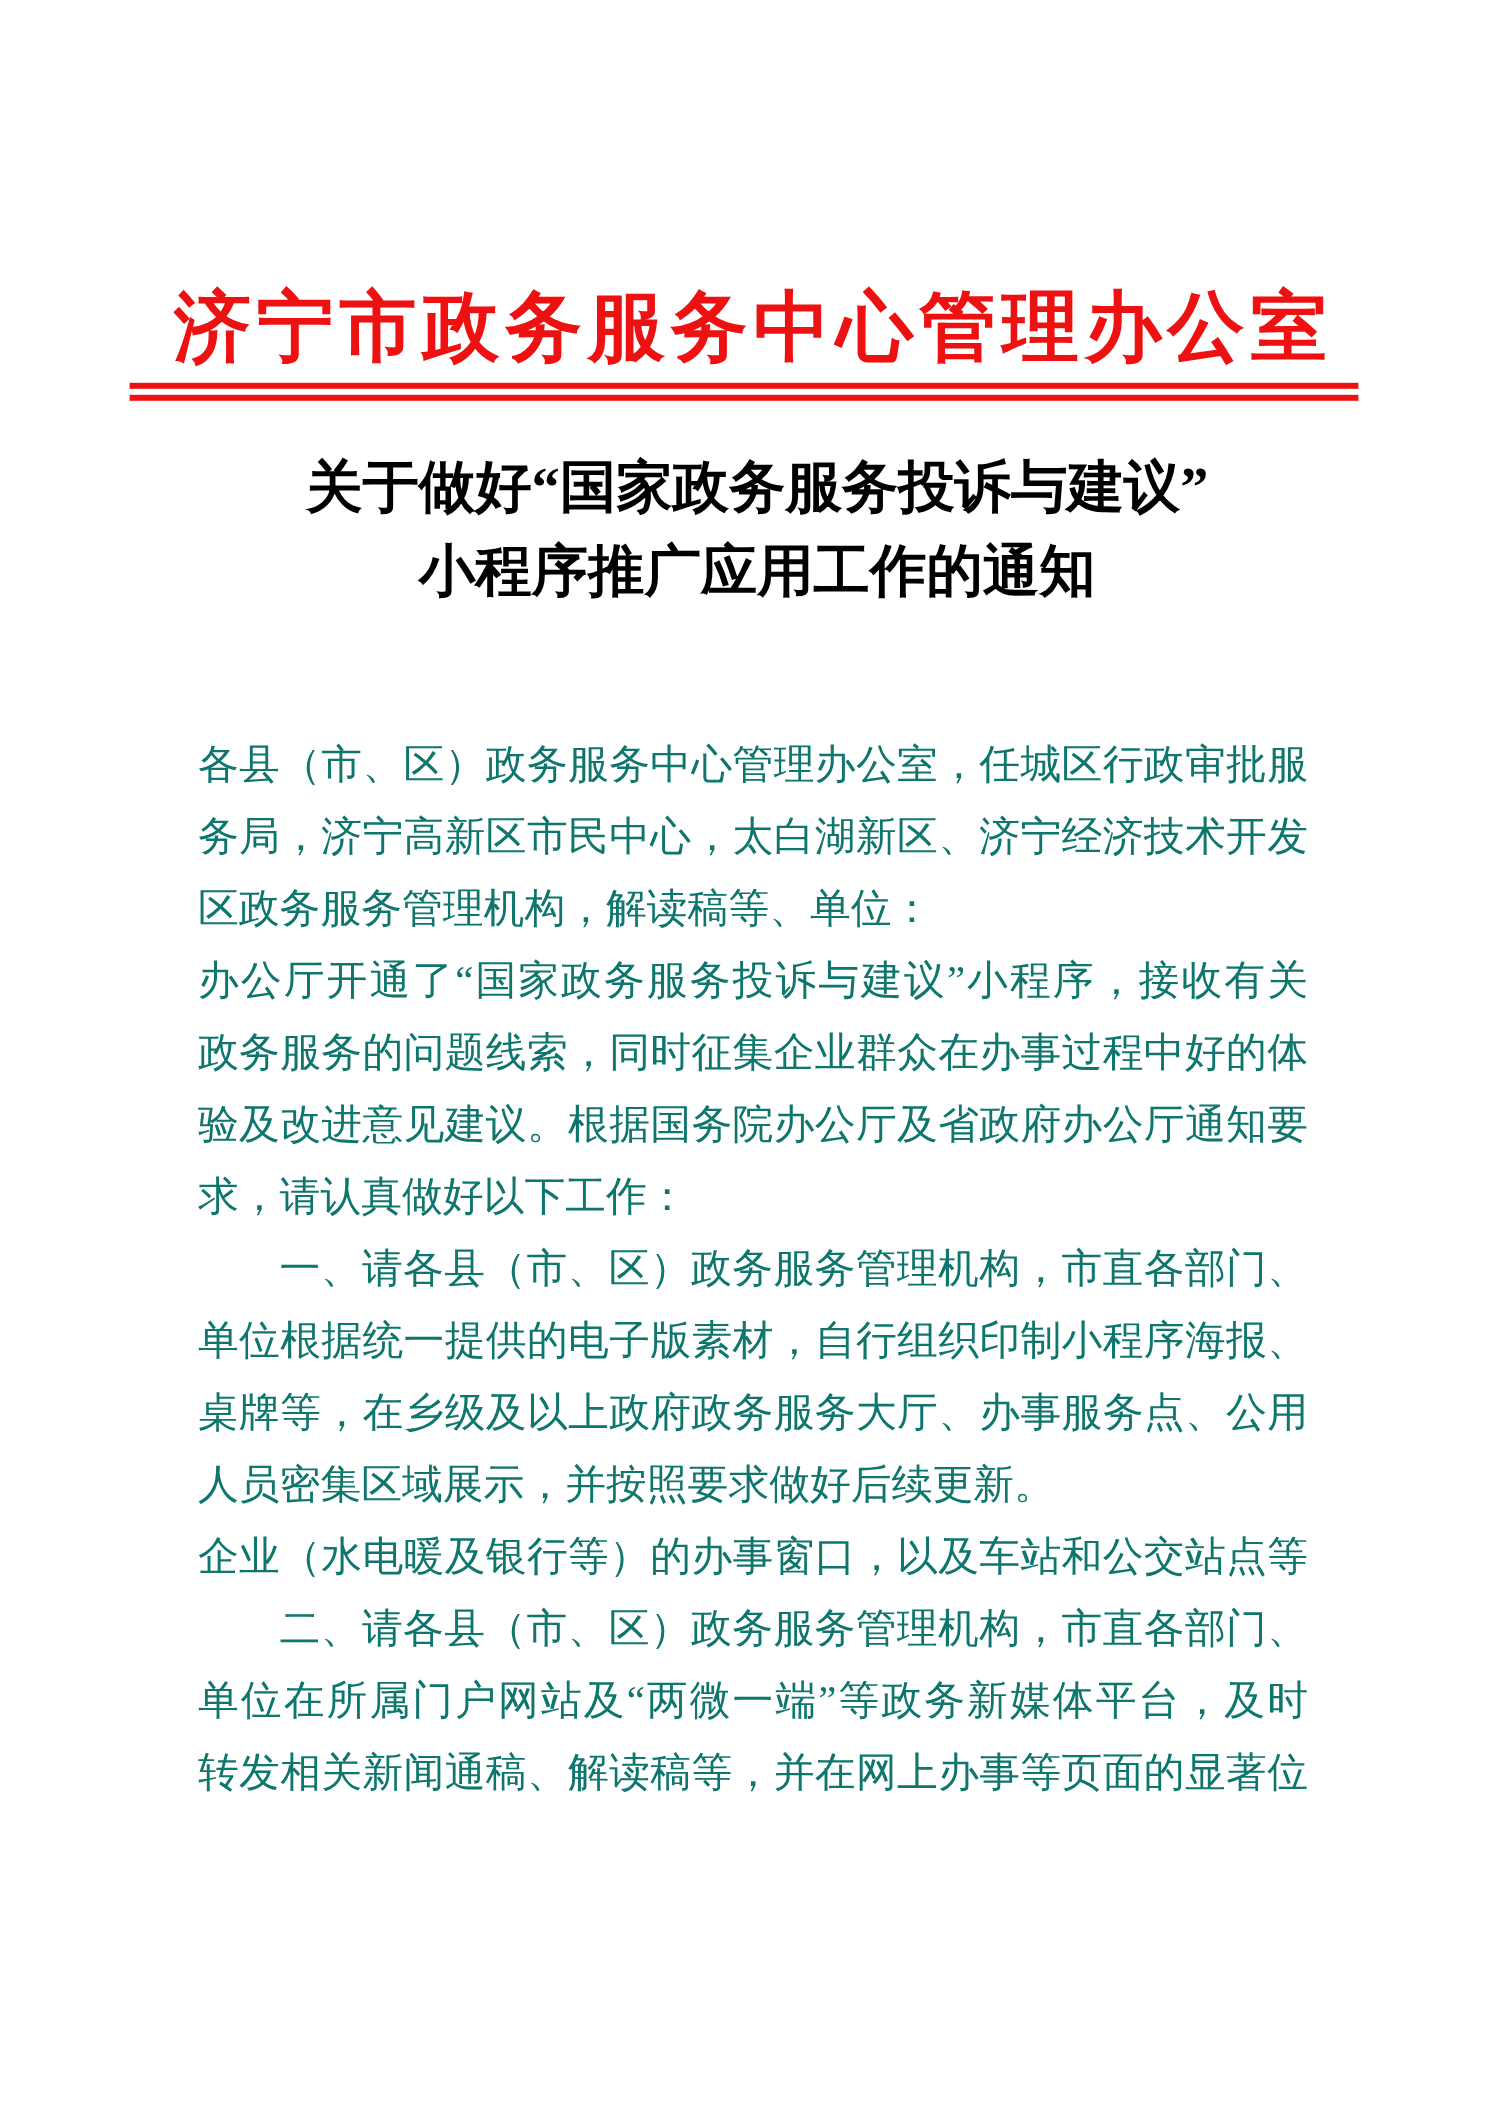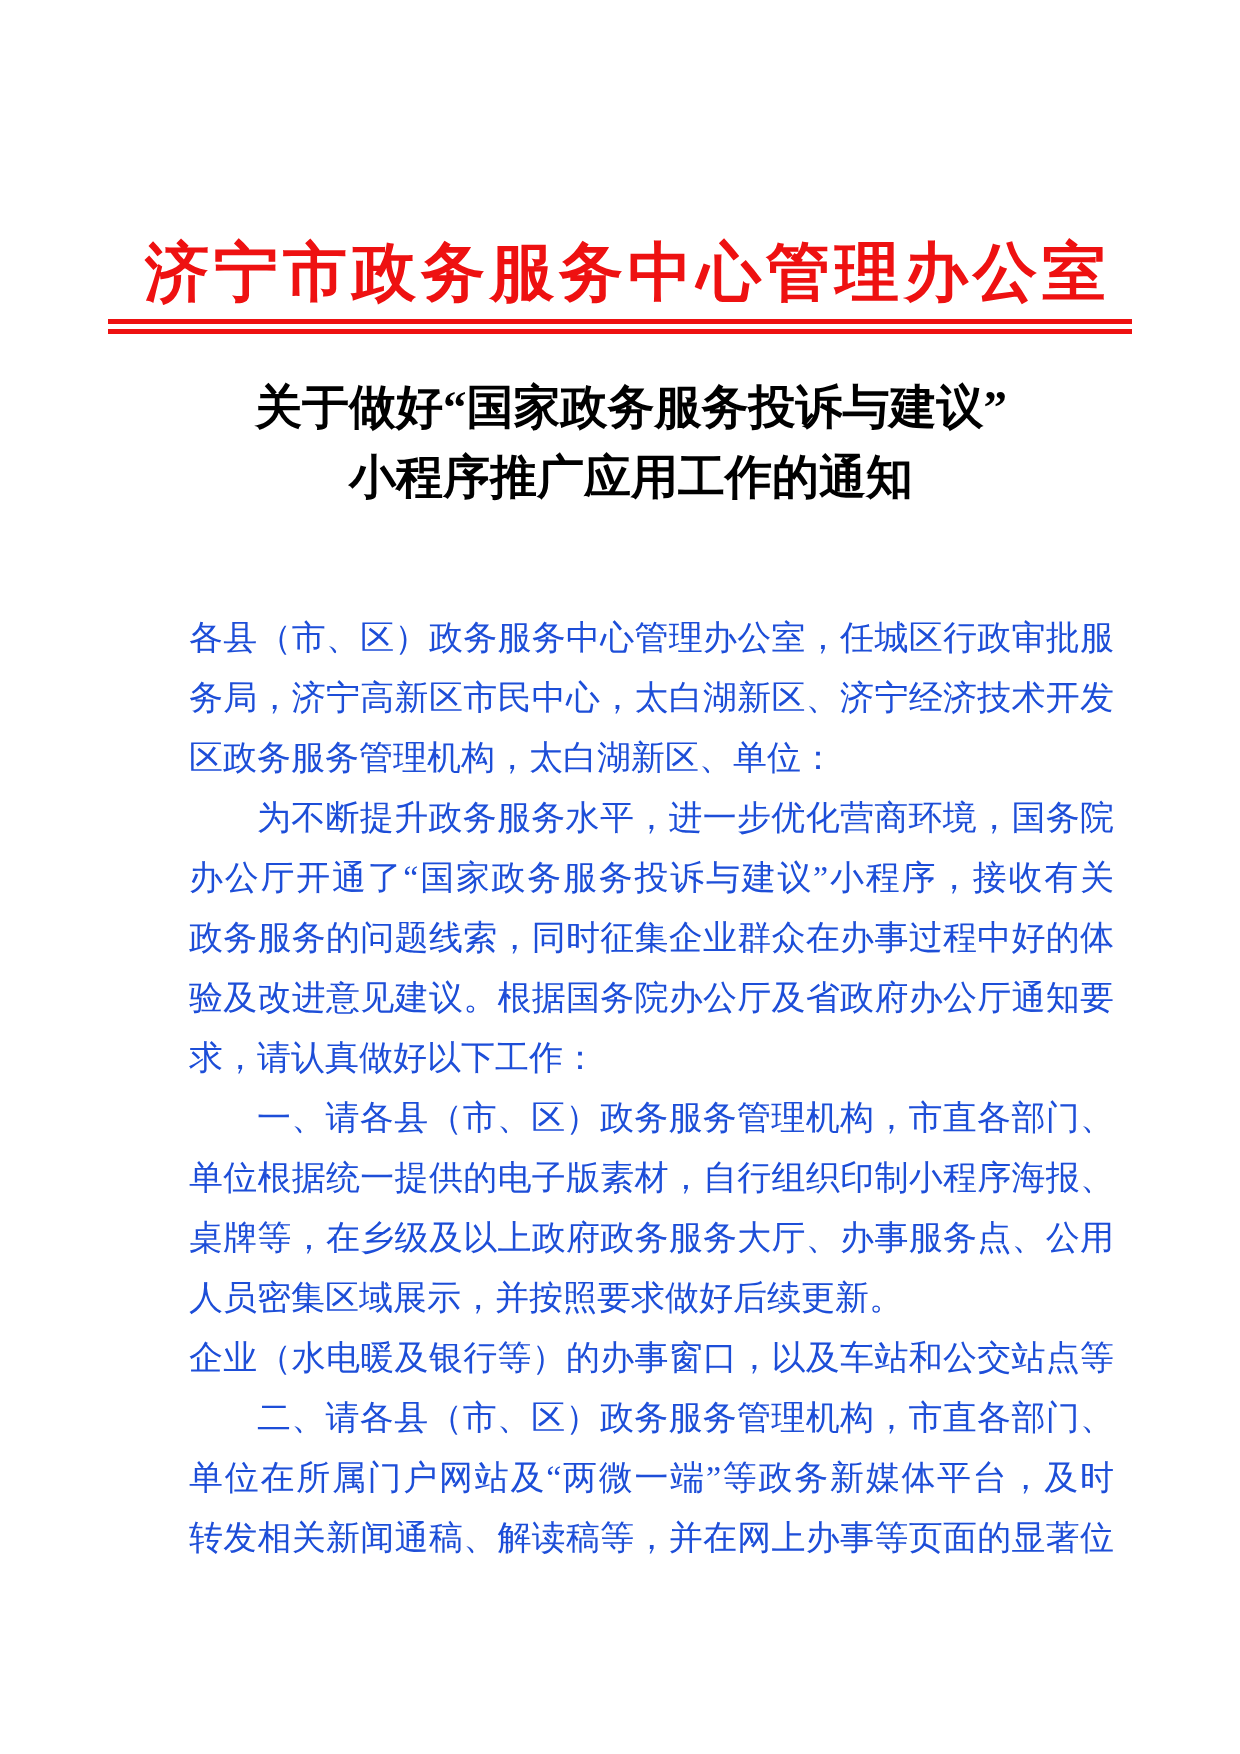--- a/index.html
+++ b/index.html
@@ -54,23 +54,22 @@
   }
   .title-line { display: block; white-space: nowrap; padding-left: 22px; }
   
   .doc-body {
     position: absolute;
     top: 608px;
     left: 165px;
     width: 925px;
     font-size: 34px;
     line-height: 60px;
-    color: #1d4ed8;
+    color: #0f766e;
     font-weight: 400;
-    margin-left: 24px;
   }
   .body-line {
     text-align: justify;
     text-align-last: justify;
     height: 60px;
     overflow: hidden;
   }
   .body-line.para-end {
     text-align-last: left;
   }
@@ -90,22 +89,21 @@
   </header>
 
   <h1 class="doc-title">
     <span class="title-line">关于做好“国家政务服务投诉与建议”</span>
     <span class="title-line">小程序推广应用工作的通知</span>
   </h1>
 
   <main class="doc-body">
       <div class="body-line">各县（市、区）政务服务中心管理办公室，任城区行政审批服</div>
       <div class="body-line">务局，济宁高新区市民中心，太白湖新区、济宁经济技术开发</div>
-      <div class="body-line para-end">区政务服务管理机构，太白湖新区、单位：</div>
-      <div class="body-line indent">为不断提升政务服务水平，进一步优化营商环境，国务院</div>
+      <div class="body-line para-end">区政务服务管理机构，解读稿等、单位：</div>
       <div class="body-line">办公厅开通了“国家政务服务投诉与建议”小程序，接收有关</div>
       <div class="body-line">政务服务的问题线索，同时征集企业群众在办事过程中好的体</div>
       <div class="body-line">验及改进意见建议。根据国务院办公厅及省政府办公厅通知要</div>
       <div class="body-line para-end">求，请认真做好以下工作：</div>
       <div class="body-line indent">一、请各县（市、区）政务服务管理机构，市直各部门、</div>
       <div class="body-line">单位根据统一提供的电子版素材，自行组织印制小程序海报、</div>
       <div class="body-line">桌牌等，在乡级及以上政府政务服务大厅、办事服务点、公用</div>
       <div class="body-line para-end">人员密集区域展示，并按照要求做好后续更新。</div>
       <div class="body-line">企业（水电暖及银行等）的办事窗口，以及车站和公交站点等</div>
       <div class="body-line indent">二、请各县（市、区）政务服务管理机构，市直各部门、</div>

